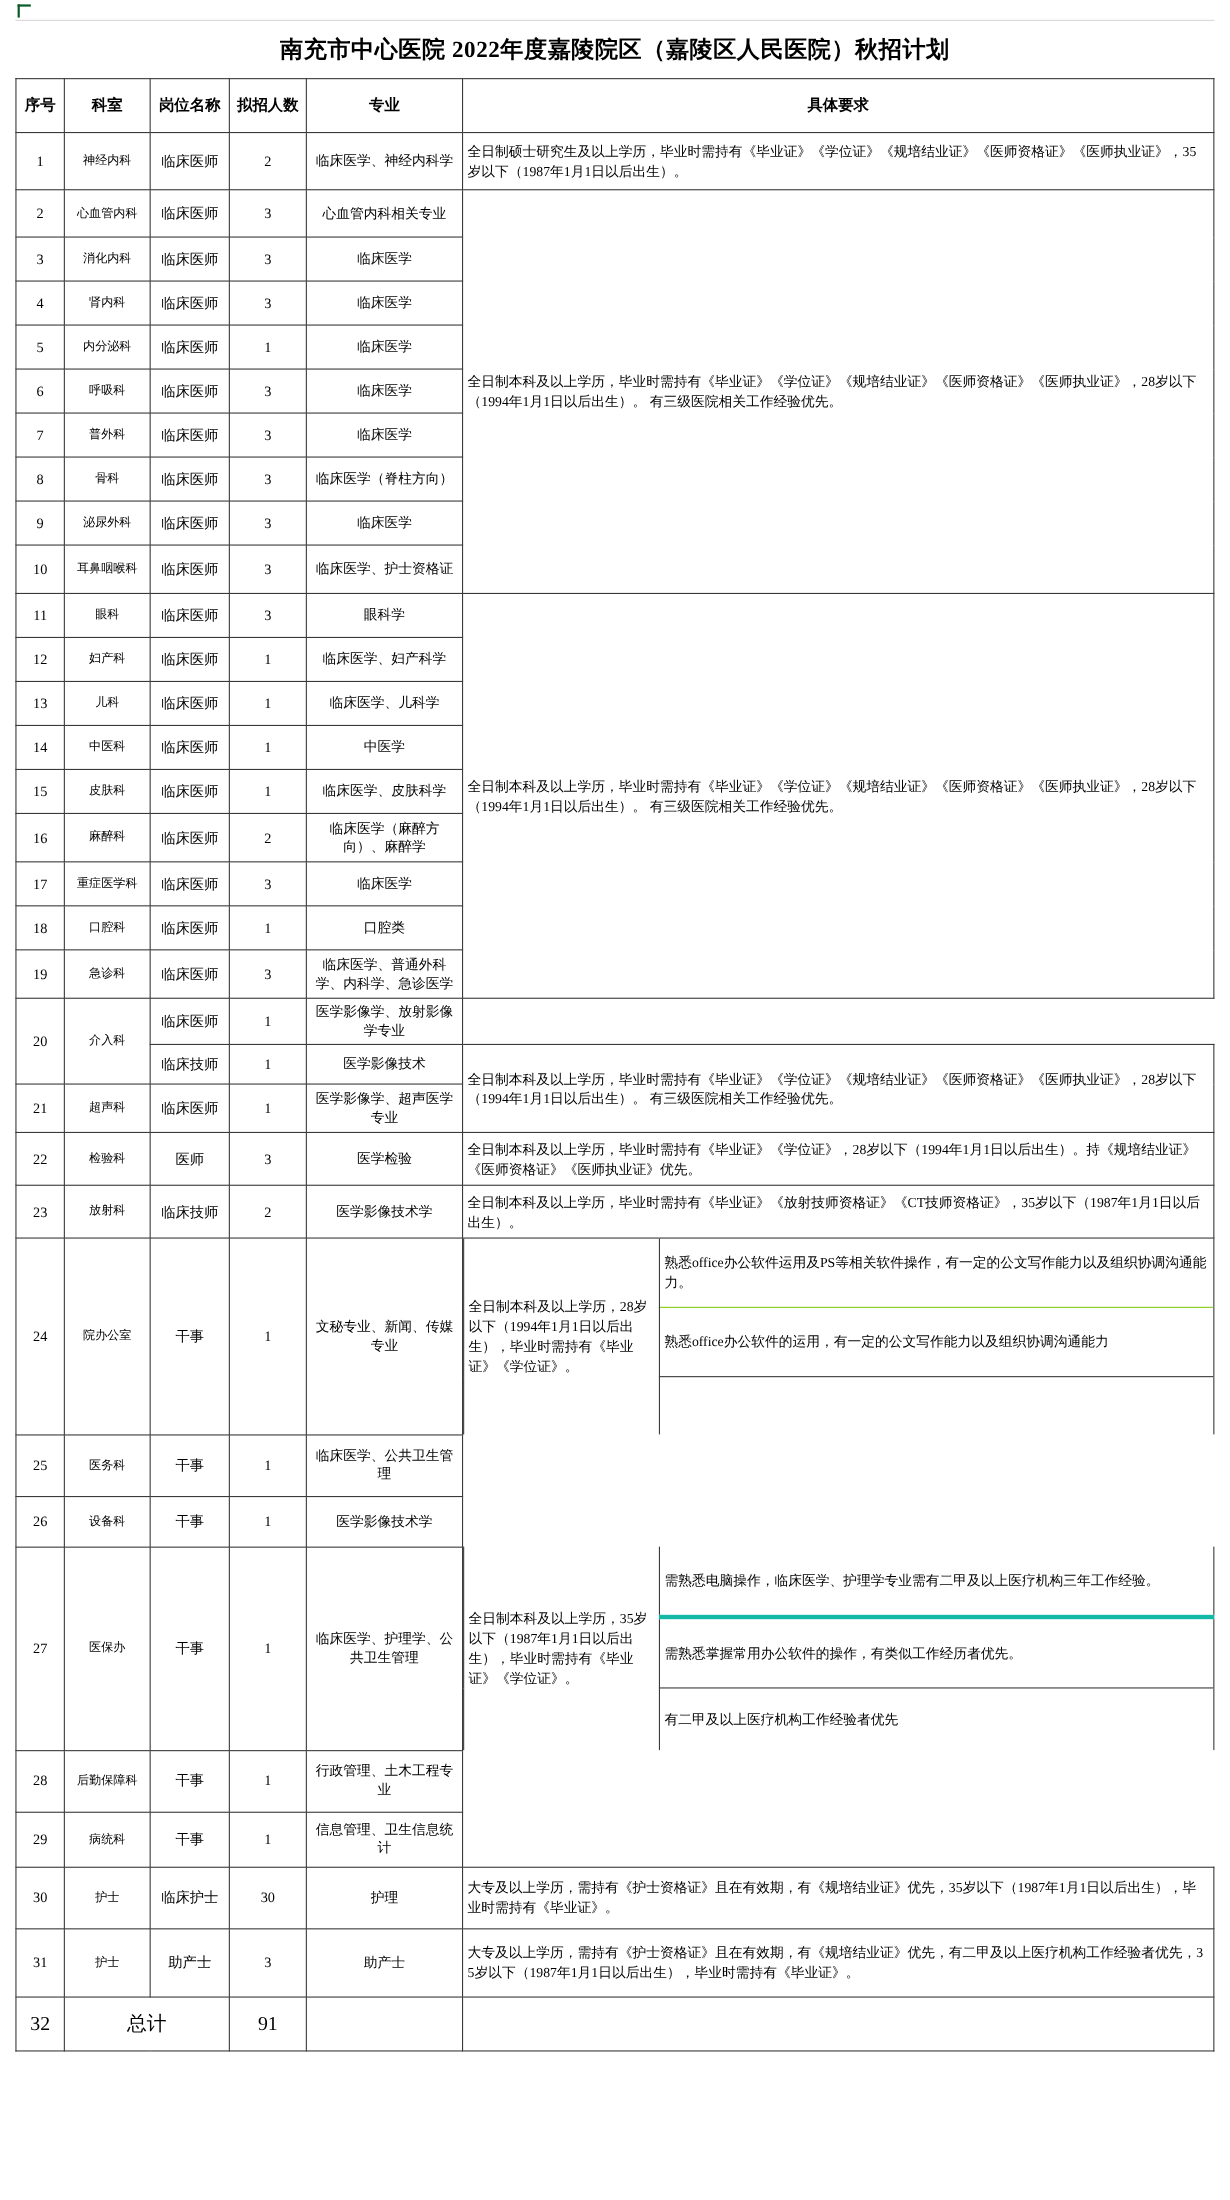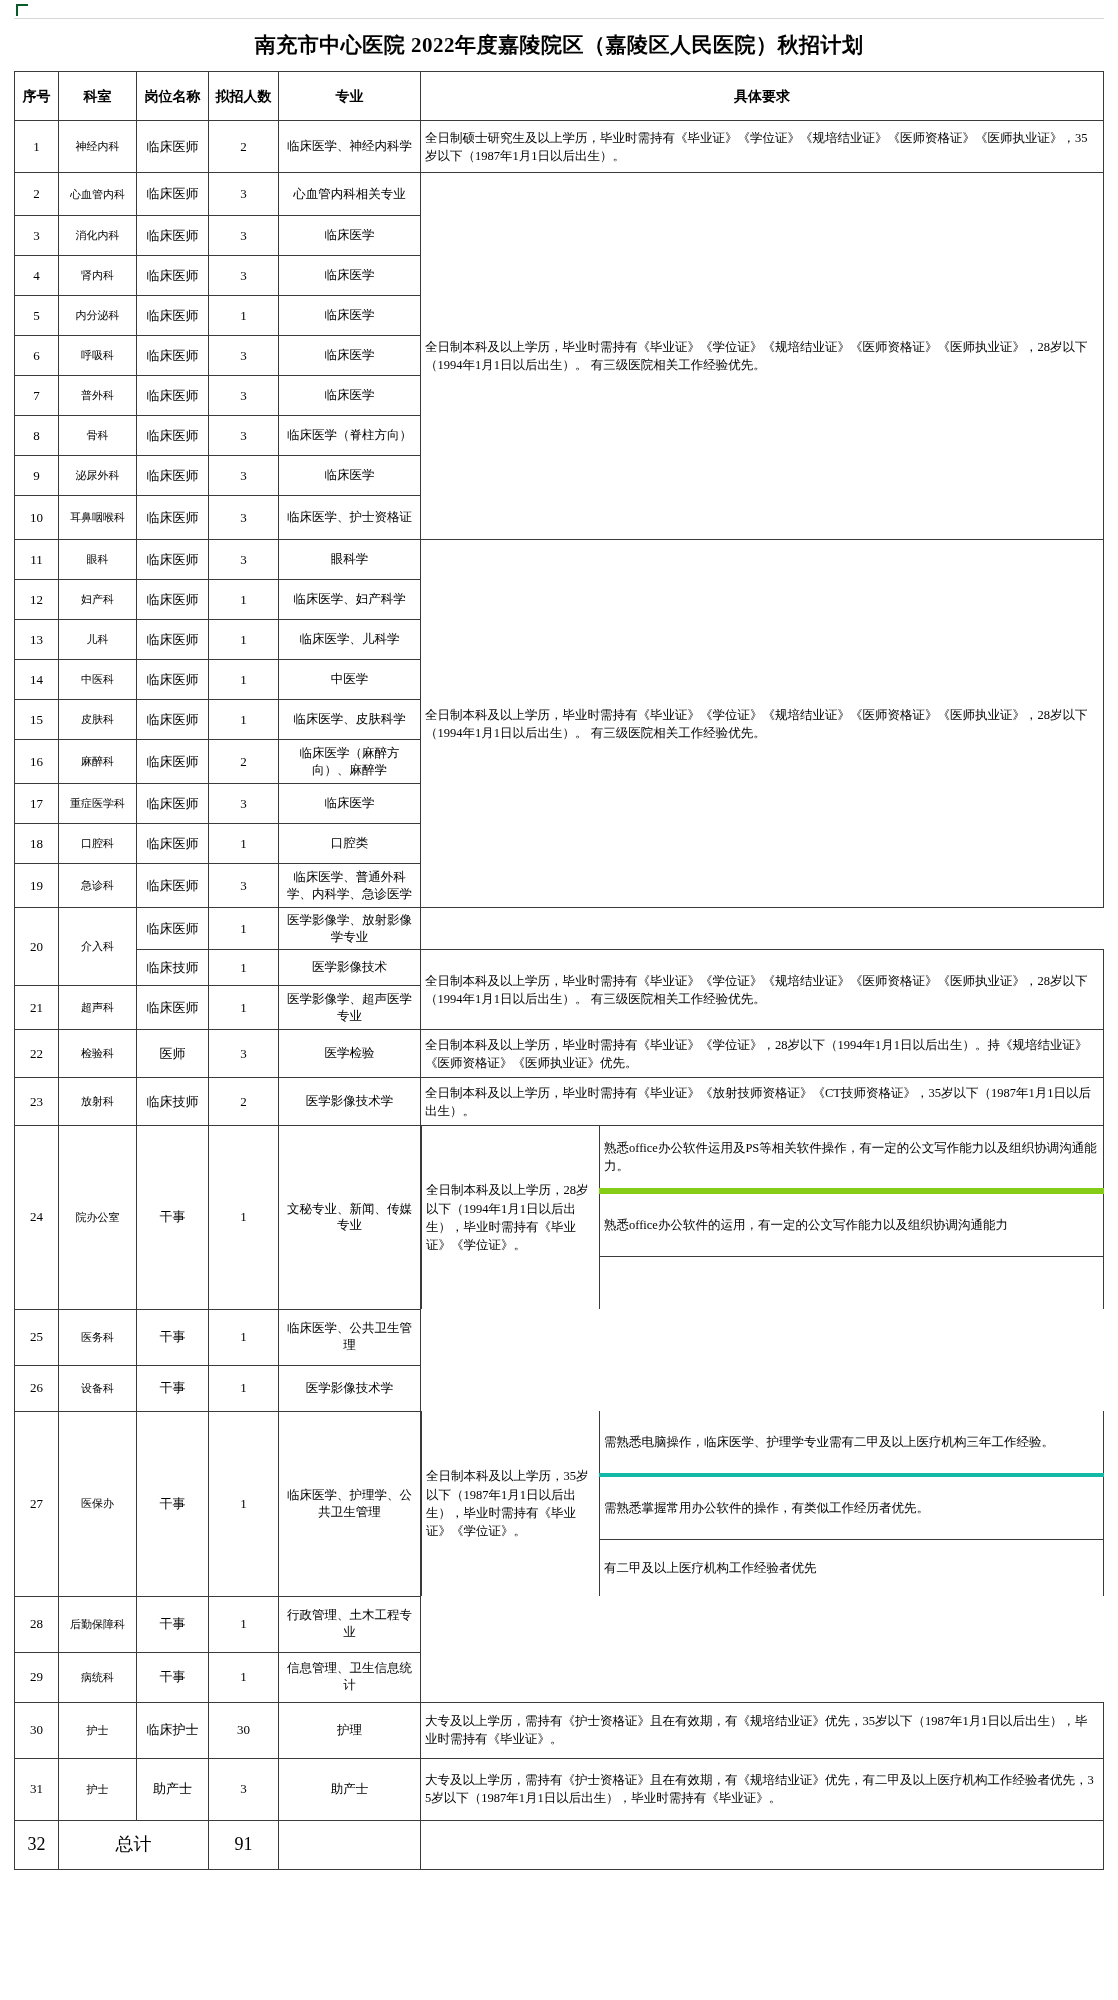--- a/index.html
+++ b/index.html
@@ -313,21 +313,21 @@
             <colgroup>
                 <col style="width:178px">
                 <col>
               </colgroup>
             <tbody>
                 <tr>
               <td class="req" rowspan="3" style="border-left:1px solid #3a3a3a;border-top:none;border-bottom:none;border-right:1px solid #3a3a3a;font-size:12.5px;vertical-align:middle">全日制本科及以上学历，28岁以下（1994年1月1日以后出生），毕业时需持有《毕业证》《学位证》。</td>
               <td class="req" style="border:none;border-right:1px solid #3a3a3a;border-top:none;height:56px">熟悉office办公软件运用及PS等相关软件操作，有一定的公文写作能力以及组织协调沟通能力。</td>
             </tr>
             <tr>
-              <td class="req" style="border:none;border-top:6px solid #84cc16;border-right:1px solid #3a3a3a;height:56px">熟悉office办公软件的运用，有一定的公文写作能力以及组织协调沟通能力</td>
+              <td class="req" style="border:none;border-top:1px solid #84cc16;border-right:1px solid #3a3a3a;height:56px">熟悉office办公软件的运用，有一定的公文写作能力以及组织协调沟通能力</td>
             </tr>
             <tr>
               <td class="req" style="border:none;border-top:1px solid #3a3a3a;border-right:1px solid #3a3a3a;height:46px"></td>
             </tr>
           </tbody>
             </table>
         </td>
       </tr>
 
       <tr style="height:56px">

